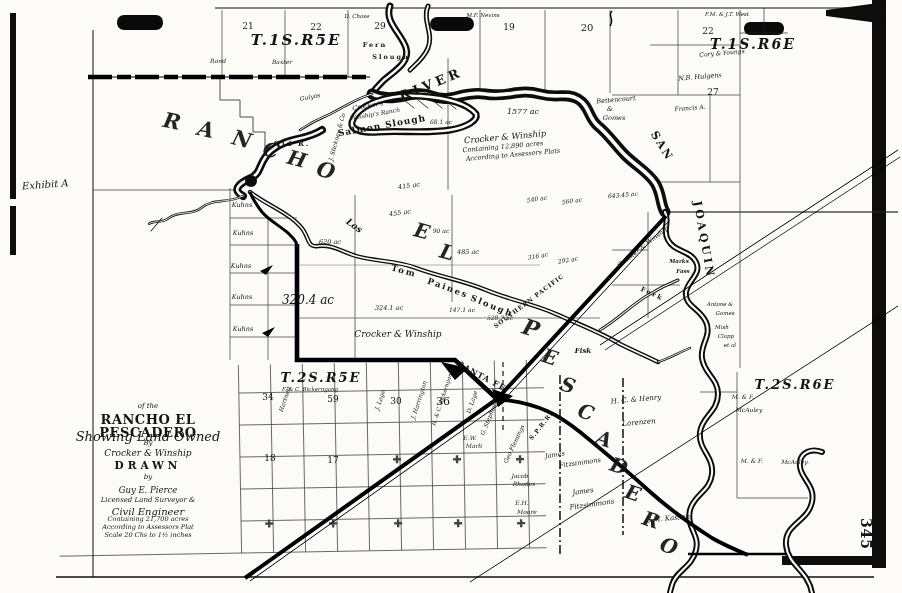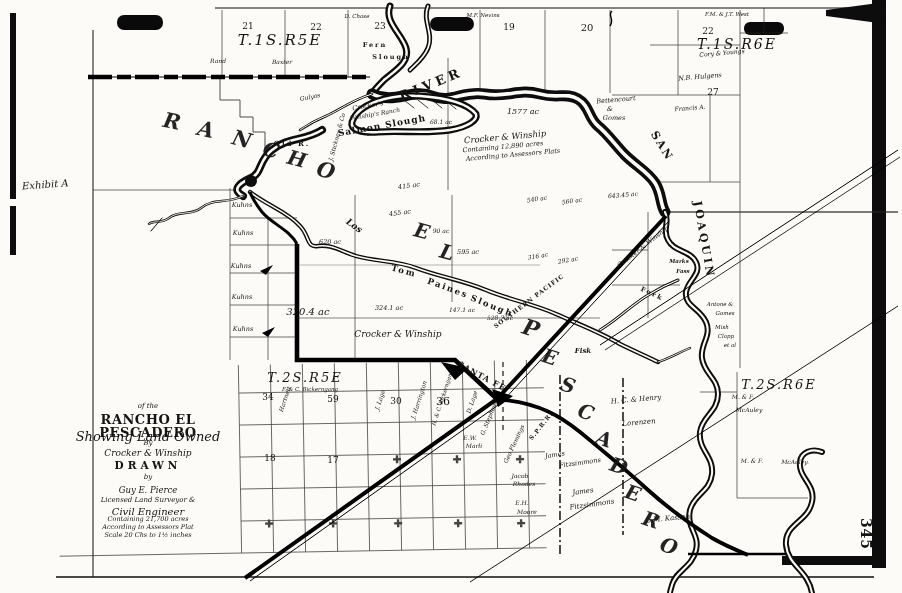--- a/index.html
+++ b/index.html
@@ -2,21 +2,21 @@
 <html><head>
 <meta charset="utf-8">
 <style>
   html,body{margin:0;padding:0;background:#e8e8e4;}
   .stage{position:relative;width:902px;height:593px;background:#fcfbf8;overflow:hidden;
          font-family:"DejaVu Serif",serif;color:#141414;}
   svg.lines{position:absolute;left:0;top:0;z-index:1;}
   .labels{position:absolute;left:0;top:0;width:902px;height:593px;z-index:2;pointer-events:none;}
   .lbl{position:absolute;white-space:nowrap;color:#141414;transform-origin:center;
        font-family:"DejaVu Serif",serif;line-height:1;}
-  .twp{font-weight:normal;font-style:italic;letter-spacing:2px;}
+  .twp{font-weight:bold;font-style:italic;letter-spacing:2px;margin-left:16px;}
   .sec{font-weight:normal;}
   .ltr{font-style:italic;font-weight:bold;opacity:.93;}
   .wtr{font-weight:bold;letter-spacing:2px;}
   .own{font-style:italic;}
   .acr{font-style:italic;}
   .rrd{font-weight:bold;letter-spacing:1px;}
   .plc{font-style:italic;font-weight:bold;}
   
   .tb{position:absolute;left:56px;top:380px;width:184px;height:165px;z-index:2;text-align:center;}
   .tb div{position:absolute;left:0;right:0;line-height:1;}
@@ -153,21 +153,21 @@
     </g>
   </svg>
 
   <div class="labels">
       <div class="lbl twp" style="left: 280px; top: 40px; font-size: 15px; transform: translate(-50%, -50%) rotate(0deg);">T.1S.R5E</div>
       <div class="lbl twp" style="left: 737px; top: 44px; font-size: 14px; transform: translate(-50%, -50%) rotate(0deg);">T.1S.R6E</div>
       <div class="lbl twp" style="left: 305px; top: 377px; font-size: 13px; transform: translate(-50%, -50%) rotate(0deg);">T.2S.R5E</div>
       <div class="lbl twp" style="left: 779px; top: 384px; font-size: 13px; transform: translate(-50%, -50%) rotate(0deg);">T.2S.R6E</div>
       <div class="lbl sec" style="left: 248px; top: 26px; font-size: 9px; transform: translate(-50%, -50%) rotate(0deg);">21</div>
       <div class="lbl sec" style="left: 316px; top: 27px; font-size: 9px; transform: translate(-50%, -50%) rotate(0deg);">22</div>
-      <div class="lbl sec" style="left: 380px; top: 26px; font-size: 9px; transform: translate(-50%, -50%) rotate(0deg);">23</div>
+      <div class="lbl sec" style="left: 380px; top: 26px; font-size: 9px; transform: translate(-50%, -50%) rotate(0deg);">29</div>
       <div class="lbl sec" style="left: 509px; top: 27px; font-size: 9px; transform: translate(-50%, -50%) rotate(0deg);">19</div>
       <div class="lbl sec" style="left: 587px; top: 28px; font-size: 10px; transform: translate(-50%, -50%) rotate(0deg);">20</div>
       <div class="lbl sec" style="left: 708px; top: 31px; font-size: 9px; transform: translate(-50%, -50%) rotate(0deg);">22</div>
       <div class="lbl sec" style="left: 713px; top: 92px; font-size: 9px; transform: translate(-50%, -50%) rotate(0deg);">27</div>
       <div class="lbl sec" style="left: 268px; top: 397px; font-size: 9px; transform: translate(-50%, -50%) rotate(0deg);">34</div>
       <div class="lbl sec" style="left: 333px; top: 399px; font-size: 9px; transform: translate(-50%, -50%) rotate(0deg);">59</div>
       <div class="lbl sec" style="left: 396px; top: 401px; font-size: 9px; transform: translate(-50%, -50%) rotate(0deg);">30</div>
       <div class="lbl sec" style="left: 443px; top: 401px; font-size: 11px; transform: translate(-50%, -50%) rotate(0deg);">36</div>
       <div class="lbl sec" style="left: 270px; top: 458px; font-size: 9px; transform: translate(-50%, -50%) rotate(0deg);">18</div>
       <div class="lbl sec" style="left: 333px; top: 460px; font-size: 9px; transform: translate(-50%, -50%) rotate(0deg);">17</div>
@@ -259,23 +259,23 @@
       <div class="lbl own" style="left: 720px; top: 305px; font-size: 5.5px; transform: translate(-50%, -50%) rotate(0deg);">Antone &amp;</div>
       <div class="lbl own" style="left: 725px; top: 314px; font-size: 5.5px; transform: translate(-50%, -50%) rotate(0deg);">Gomes</div>
       <div class="lbl own" style="left: 722px; top: 328px; font-size: 5.5px; transform: translate(-50%, -50%) rotate(0deg);">Mish</div>
       <div class="lbl own" style="left: 726px; top: 337px; font-size: 5.5px; transform: translate(-50%, -50%) rotate(0deg);">Clapp</div>
       <div class="lbl own" style="left: 730px; top: 346px; font-size: 5.5px; transform: translate(-50%, -50%) rotate(0deg);">et al</div>
       <div class="lbl acr" style="left: 523px; top: 112px; font-size: 8px; transform: translate(-50%, -50%) rotate(0deg);">1577 ac</div>
       <div class="lbl acr" style="left: 441px; top: 122px; font-size: 6px; transform: translate(-50%, -50%) rotate(0deg);">68.1 ac</div>
       <div class="lbl acr" style="left: 409px; top: 186px; font-size: 6.5px; transform: translate(-50%, -50%) rotate(-8deg);">415 ac</div>
       <div class="lbl acr" style="left: 400px; top: 213px; font-size: 6.5px; transform: translate(-50%, -50%) rotate(-8deg);">455 ac</div>
       <div class="lbl acr" style="left: 441px; top: 231px; font-size: 6px; transform: translate(-50%, -50%) rotate(0deg);">90 ac</div>
-      <div class="lbl acr" style="left: 468px; top: 252px; font-size: 6.5px; transform: translate(-50%, -50%) rotate(0deg);">595 ac</div>
+      <div class="lbl acr" style="left: 468px; top: 252px; font-size: 6.5px; transform: translate(-50%, -50%) rotate(0deg);">485 ac</div>
       <div class="lbl acr" style="left: 330px; top: 242px; font-size: 6.5px; transform: translate(-50%, -50%) rotate(0deg);">620 ac</div>
-      <div class="lbl acr" style="left: 308px; top: 312px; font-size: 10px; transform: translate(-50%, -50%) rotate(0deg);">320.4 ac</div>
+      <div class="lbl acr" style="left: 308px; top: 300px; font-size: 12px; transform: translate(-50%, -50%) rotate(0deg);">320.4 ac</div>
       <div class="lbl acr" style="left: 389px; top: 308px; font-size: 6.5px; transform: translate(-50%, -50%) rotate(0deg);">324.1 ac</div>
       <div class="lbl acr" style="left: 462px; top: 310px; font-size: 6px; transform: translate(-50%, -50%) rotate(0deg);">147.1 ac</div>
       <div class="lbl acr" style="left: 500px; top: 318px; font-size: 6px; transform: translate(-50%, -50%) rotate(0deg);">528.7 ac</div>
       <div class="lbl acr" style="left: 538px; top: 256px; font-size: 6px; transform: translate(-50%, -50%) rotate(-10deg);">316 ac</div>
       <div class="lbl acr" style="left: 568px; top: 260px; font-size: 6px; transform: translate(-50%, -50%) rotate(-10deg);">292 ac</div>
       <div class="lbl acr" style="left: 537px; top: 199px; font-size: 6px; transform: translate(-50%, -50%) rotate(-8deg);">540 ac</div>
       <div class="lbl acr" style="left: 572px; top: 201px; font-size: 6px; transform: translate(-50%, -50%) rotate(-8deg);">560 ac</div>
       <div class="lbl acr" style="left: 623px; top: 195px; font-size: 6px; transform: translate(-50%, -50%) rotate(-5deg);">643.45 ac</div>
     </div>
 

